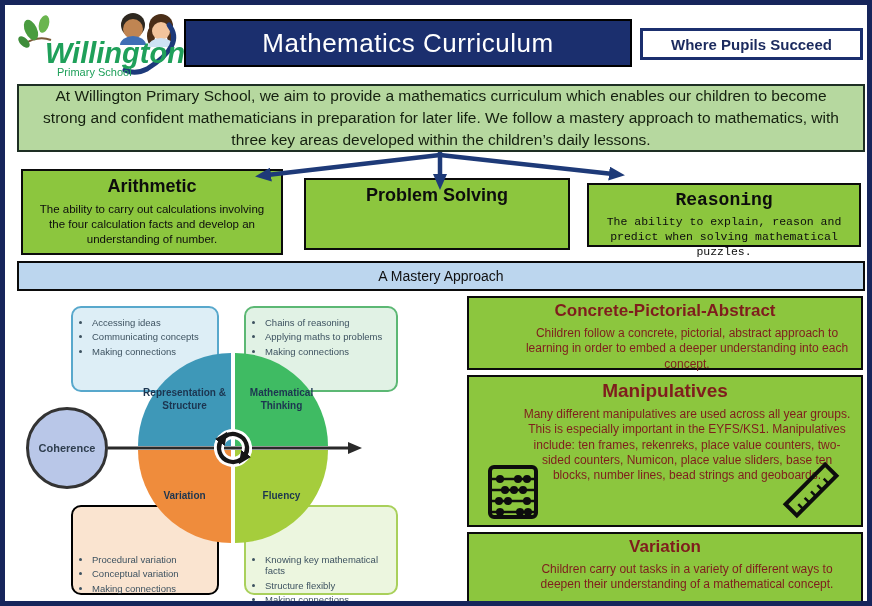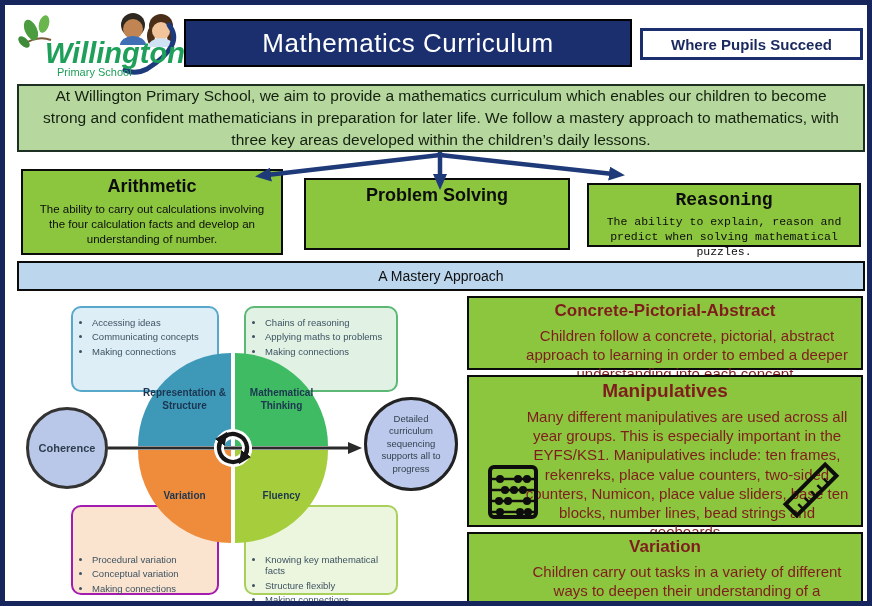--- a/index.html
+++ b/index.html
@@ -60,21 +60,21 @@
   .diagram { left: 12px; top: 292px; width: 448px; height: 306px; background:#fff; }
   .bullet-box {
     position: absolute; border-radius: 10px;
     font-size: 9.5px; color: #3d5260; z-index: 1;
     padding: 9px 4px 13px 6px;
   }
   .bullet-box ul { margin-left: 13px; }
   .bullet-box li { margin-bottom: 3px; line-height: 1.2; }
   .bb-structure { left: 54px;  top: 9px;   width: 148px; height: 86px; background:#ddeef6; border:2px solid #58a8cc; }
   .bb-thinking  { left: 227px; top: 9px;   width: 154px; height: 86px; background:#e1f2e5; border:2px solid #5cb874; }
-  .bb-variation { left: 54px;  top: 208px; width: 148px; height: 90px; background:#fae4d0; border:2px solid #a21caf; padding-top: 47px; }
+  .bb-variation { left: 54px;  top: 208px; width: 148px; height: 90px; background:#fae4d0; border:2px solid #000000; padding-top: 47px; }
   .bb-fluency   { left: 227px; top: 208px; width: 154px; height: 90px; background:#ecf6df; border:2px solid #a9d05b; padding-top: 47px; }
 
   .quad-wrap {
     position: absolute; left: 121px; top: 56px; width: 190px; height: 190px; z-index: 2;
     display: grid; grid-template-columns: 93px 93px; grid-template-rows: 93px 93px; gap: 4px;
   }
   .quad {
     display: flex; align-items: center; justify-content: center; text-align: center;
     font-size: 10px; font-weight: 700; color: #1c3550; line-height: 1.25; padding: 4px;
   }
@@ -100,21 +100,21 @@
     background: #bcc9ec; border: 3px solid #222;
     font-size: 9.5px; color: #33424f; padding: 10px; line-height: 1.3;
   }
 
   
   .panel {
     background: #8cc63e; border: 2px solid #0b0b0b;
     text-align: center; color: #7f1d1d; padding: 3px 10px;
   }
   .panel h2 { font-size: 17px; font-weight: 700; margin-bottom: 5px; }
-  .panel p  { font-size: 15px; line-height: 1.28; margin-left: 44px; }
+  .panel p  { font-size: 12px; line-height: 1.28; margin-left: 44px; }
   .panel-cpa          { left: 462px; top: 291px; width: 396px; height: 74px;  }
   .panel-manipulatives{ left: 462px; top: 370px; width: 396px; height: 152px; }
   .panel-variation    { left: 462px; top: 527px; width: 396px; height: 73px;  }
   .panel-manipulatives h2 { font-size: 19px; }
   .abacus { position:absolute; left: 18px; bottom: 5px; }
   .ruler  { position:absolute; right: 20px; bottom: 6px; }
 </style>
 </head>
 <body>
 
@@ -242,23 +242,20 @@
         </marker>
       </defs>
       <path d="M -14 0 A 14 14 0 1 1 11.5 8" stroke="#fff" stroke-width="10" fill="none" stroke-linecap="round"></path>
       <path d="M 14 0 A 14 14 0 1 1 -11.5 -8" stroke="#fff" stroke-width="10" fill="none" stroke-linecap="round"></path>
       <path d="M -14 0 A 14 14 0 1 1 11.5 8" stroke="#161616" stroke-width="4.2" fill="none" marker-end="url(#cycHead)"></path>
       <path d="M 14 0 A 14 14 0 1 1 -11.5 -8" stroke="#161616" stroke-width="4.2" fill="none" marker-end="url(#cycHead)"></path>
     </svg>
 
     <div class="side-circle c-coherence">
       <span>Coherence</span>
-    </div>
-    <div class="side-circle c-sequencing">
-      <span>Detailed curriculum sequencing supports all to progress</span>
     </div>
   </div>
 
   <div class="abs panel panel-cpa">
     <h2>Concrete-Pictorial-Abstract</h2>
     <p>Children follow a concrete, pictorial, abstract approach to learning in order to embed a deeper understanding into each concept.</p>
   </div>
 
   <div class="abs panel panel-manipulatives">
     <h2>Manipulatives</h2>

